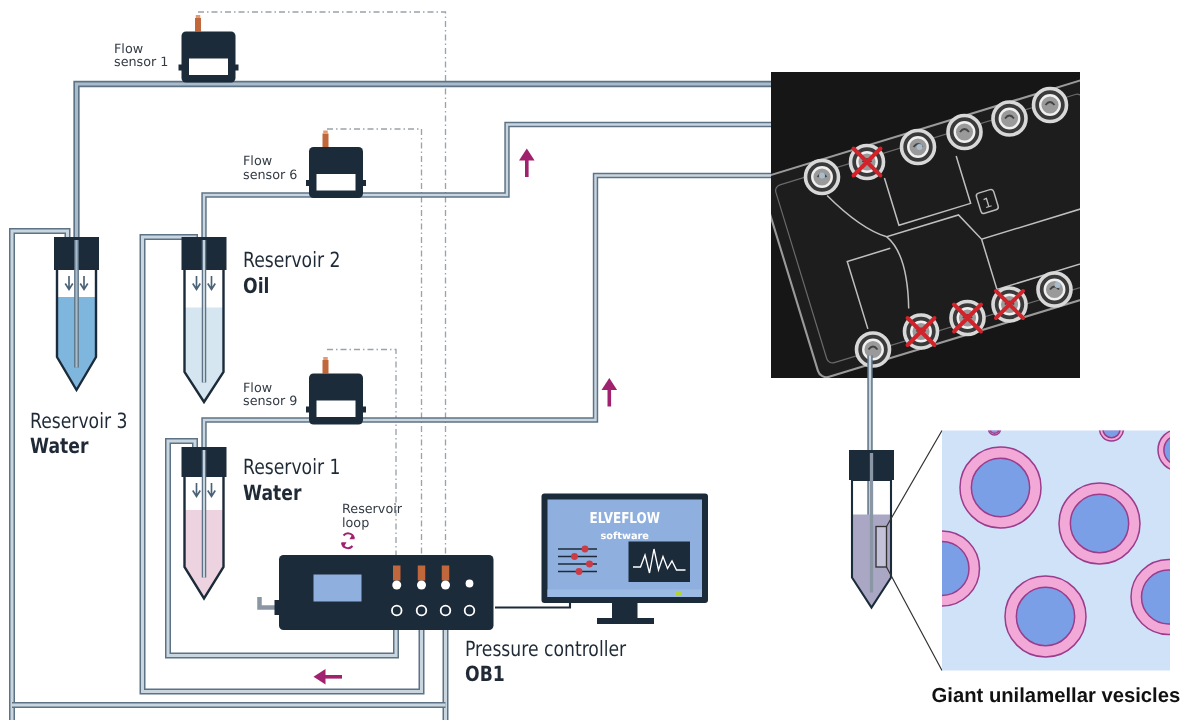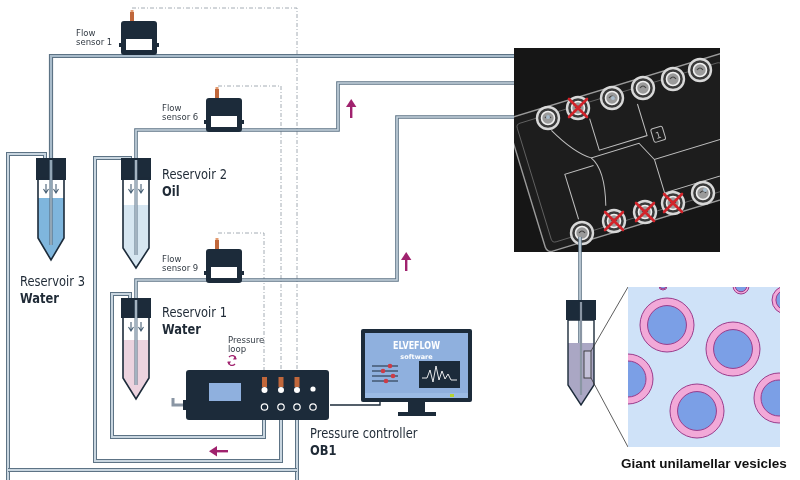--- a/index.html
+++ b/index.html
@@ -367,21 +367,21 @@
 <div class="lbl lbl-res" style="left:20px;top:274px;">Reservoir 3</div>
 <div class="lbl lbl-bold" style="left:20px;top:291px;">Water</div>
 
 <div class="lbl lbl-res" style="left:162px;top:167px;">Reservoir 2</div>
 <div class="lbl lbl-bold" style="left:162px;top:184px;">Oil</div>
 
 <div class="lbl lbl-res" style="left:162px;top:305px;">Reservoir 1</div>
 <div class="lbl lbl-bold" style="left:162px;top:322px;">Water</div>
 
 <div class="lbl" style="left:228px;top:336px;font-size:8.5px;color:#333b44;font-family:'DejaVu Sans',sans-serif;line-height:1;">
-  <div>Pressure</div>
+  <div>Reservoir</div>
   <div>loop</div>
 </div>
 
 <div class="lbl lbl-res" style="left:310px;top:426px;">Pressure controller</div>
 <div class="lbl lbl-bold" style="left:310px;top:443px;">OB1</div>
 
 <div class="lbl gv-title" style="left:621px;top:457px;">Giant unilamellar vesicles</div>
 </div>
 
 </body></html>

